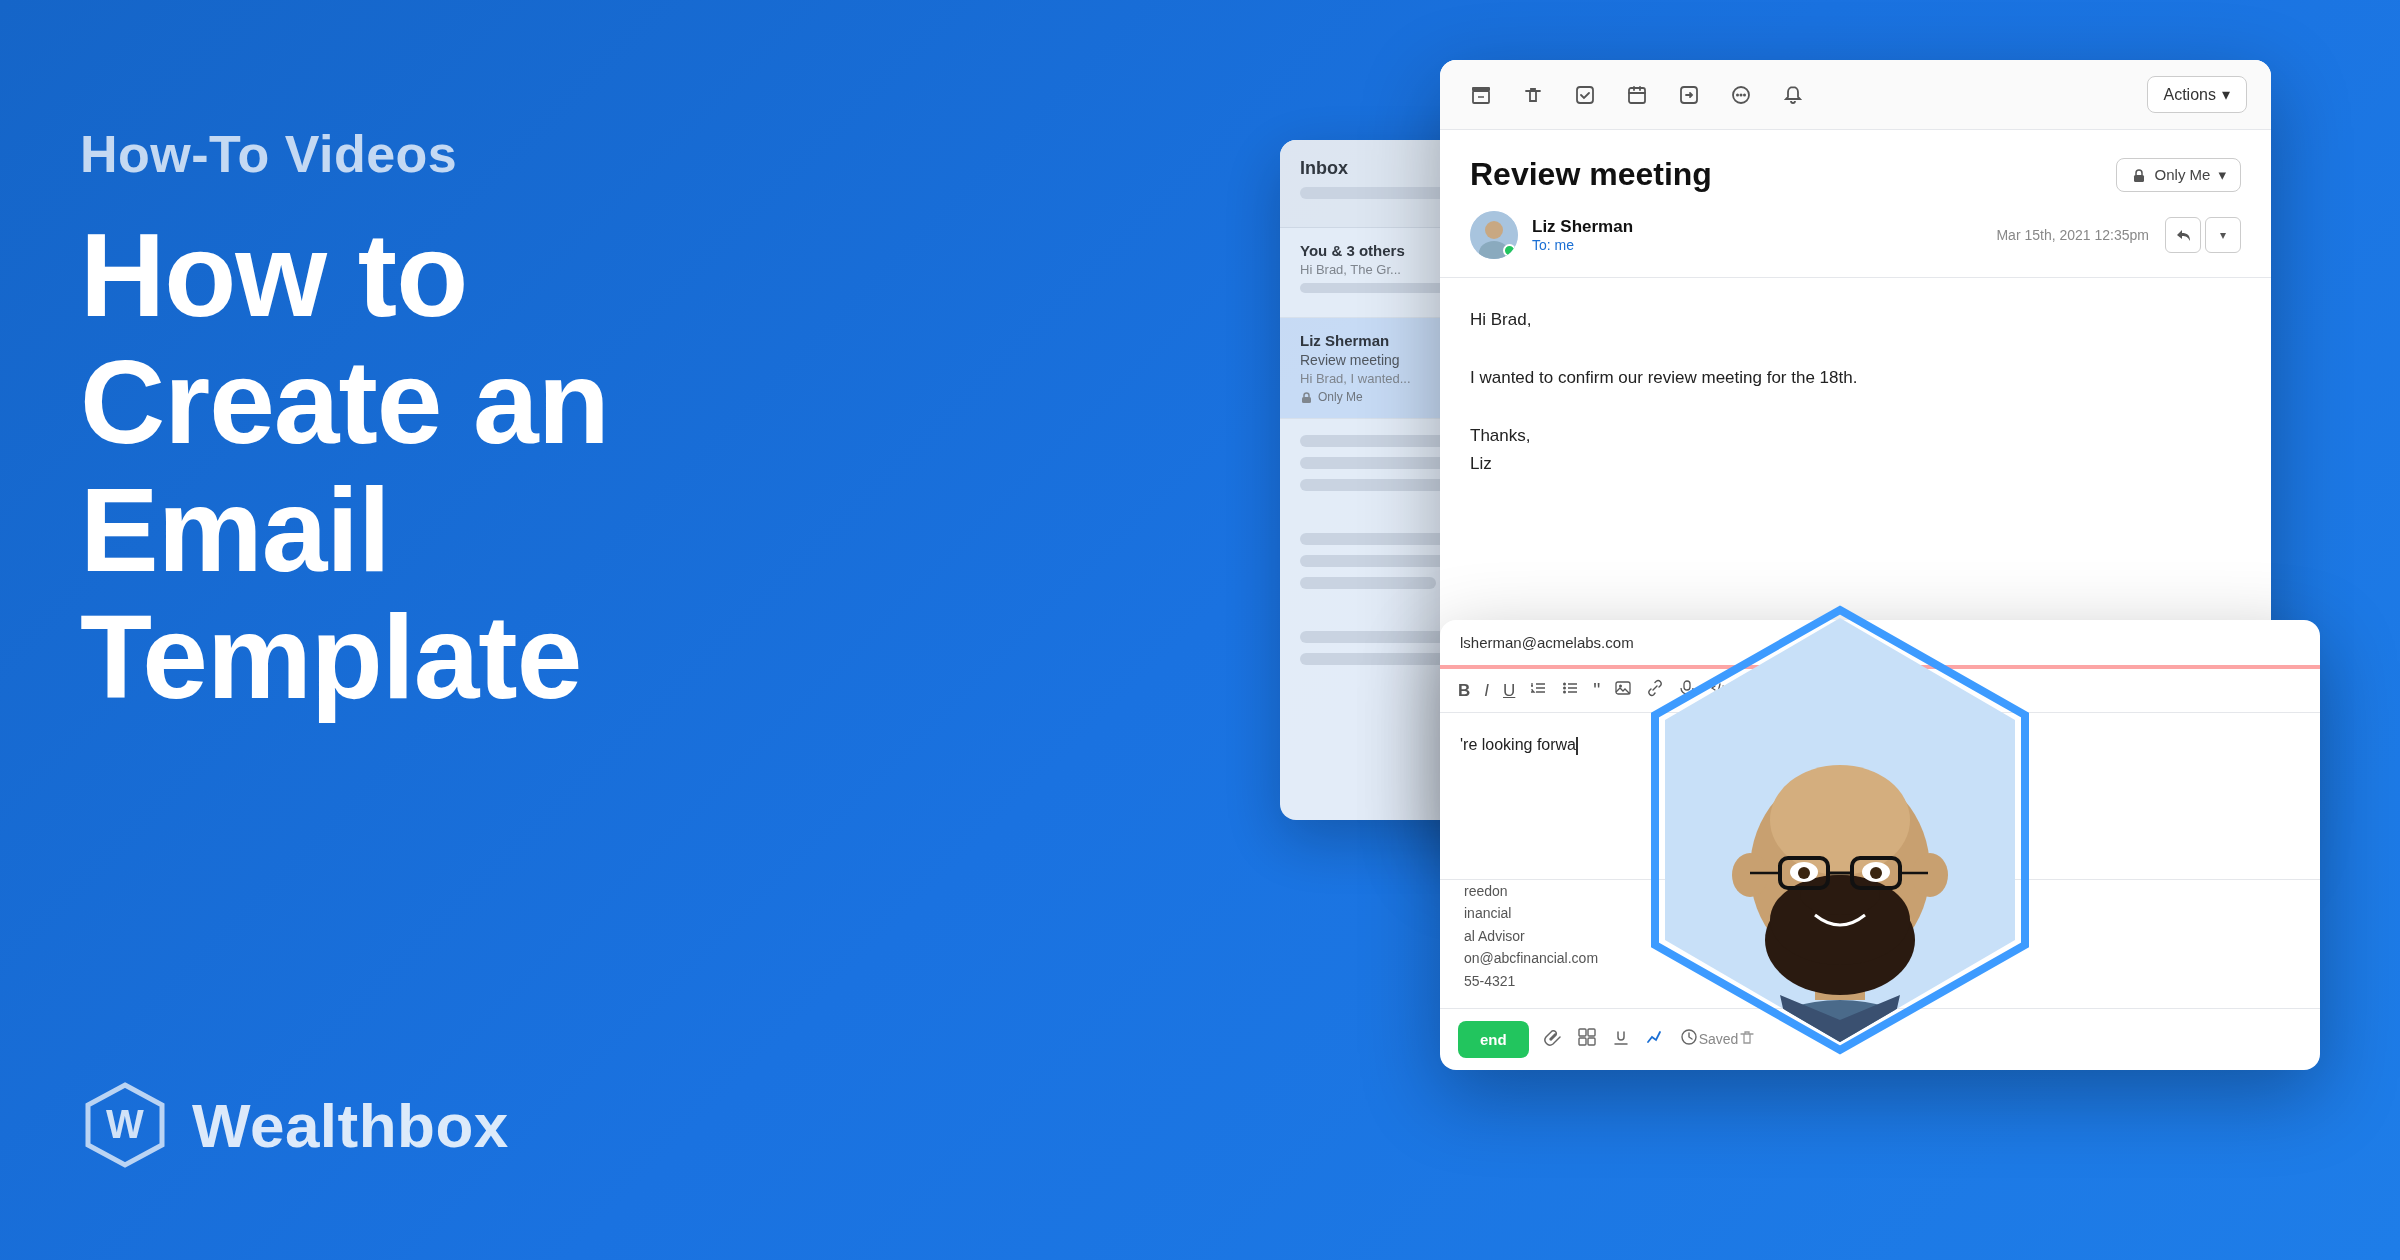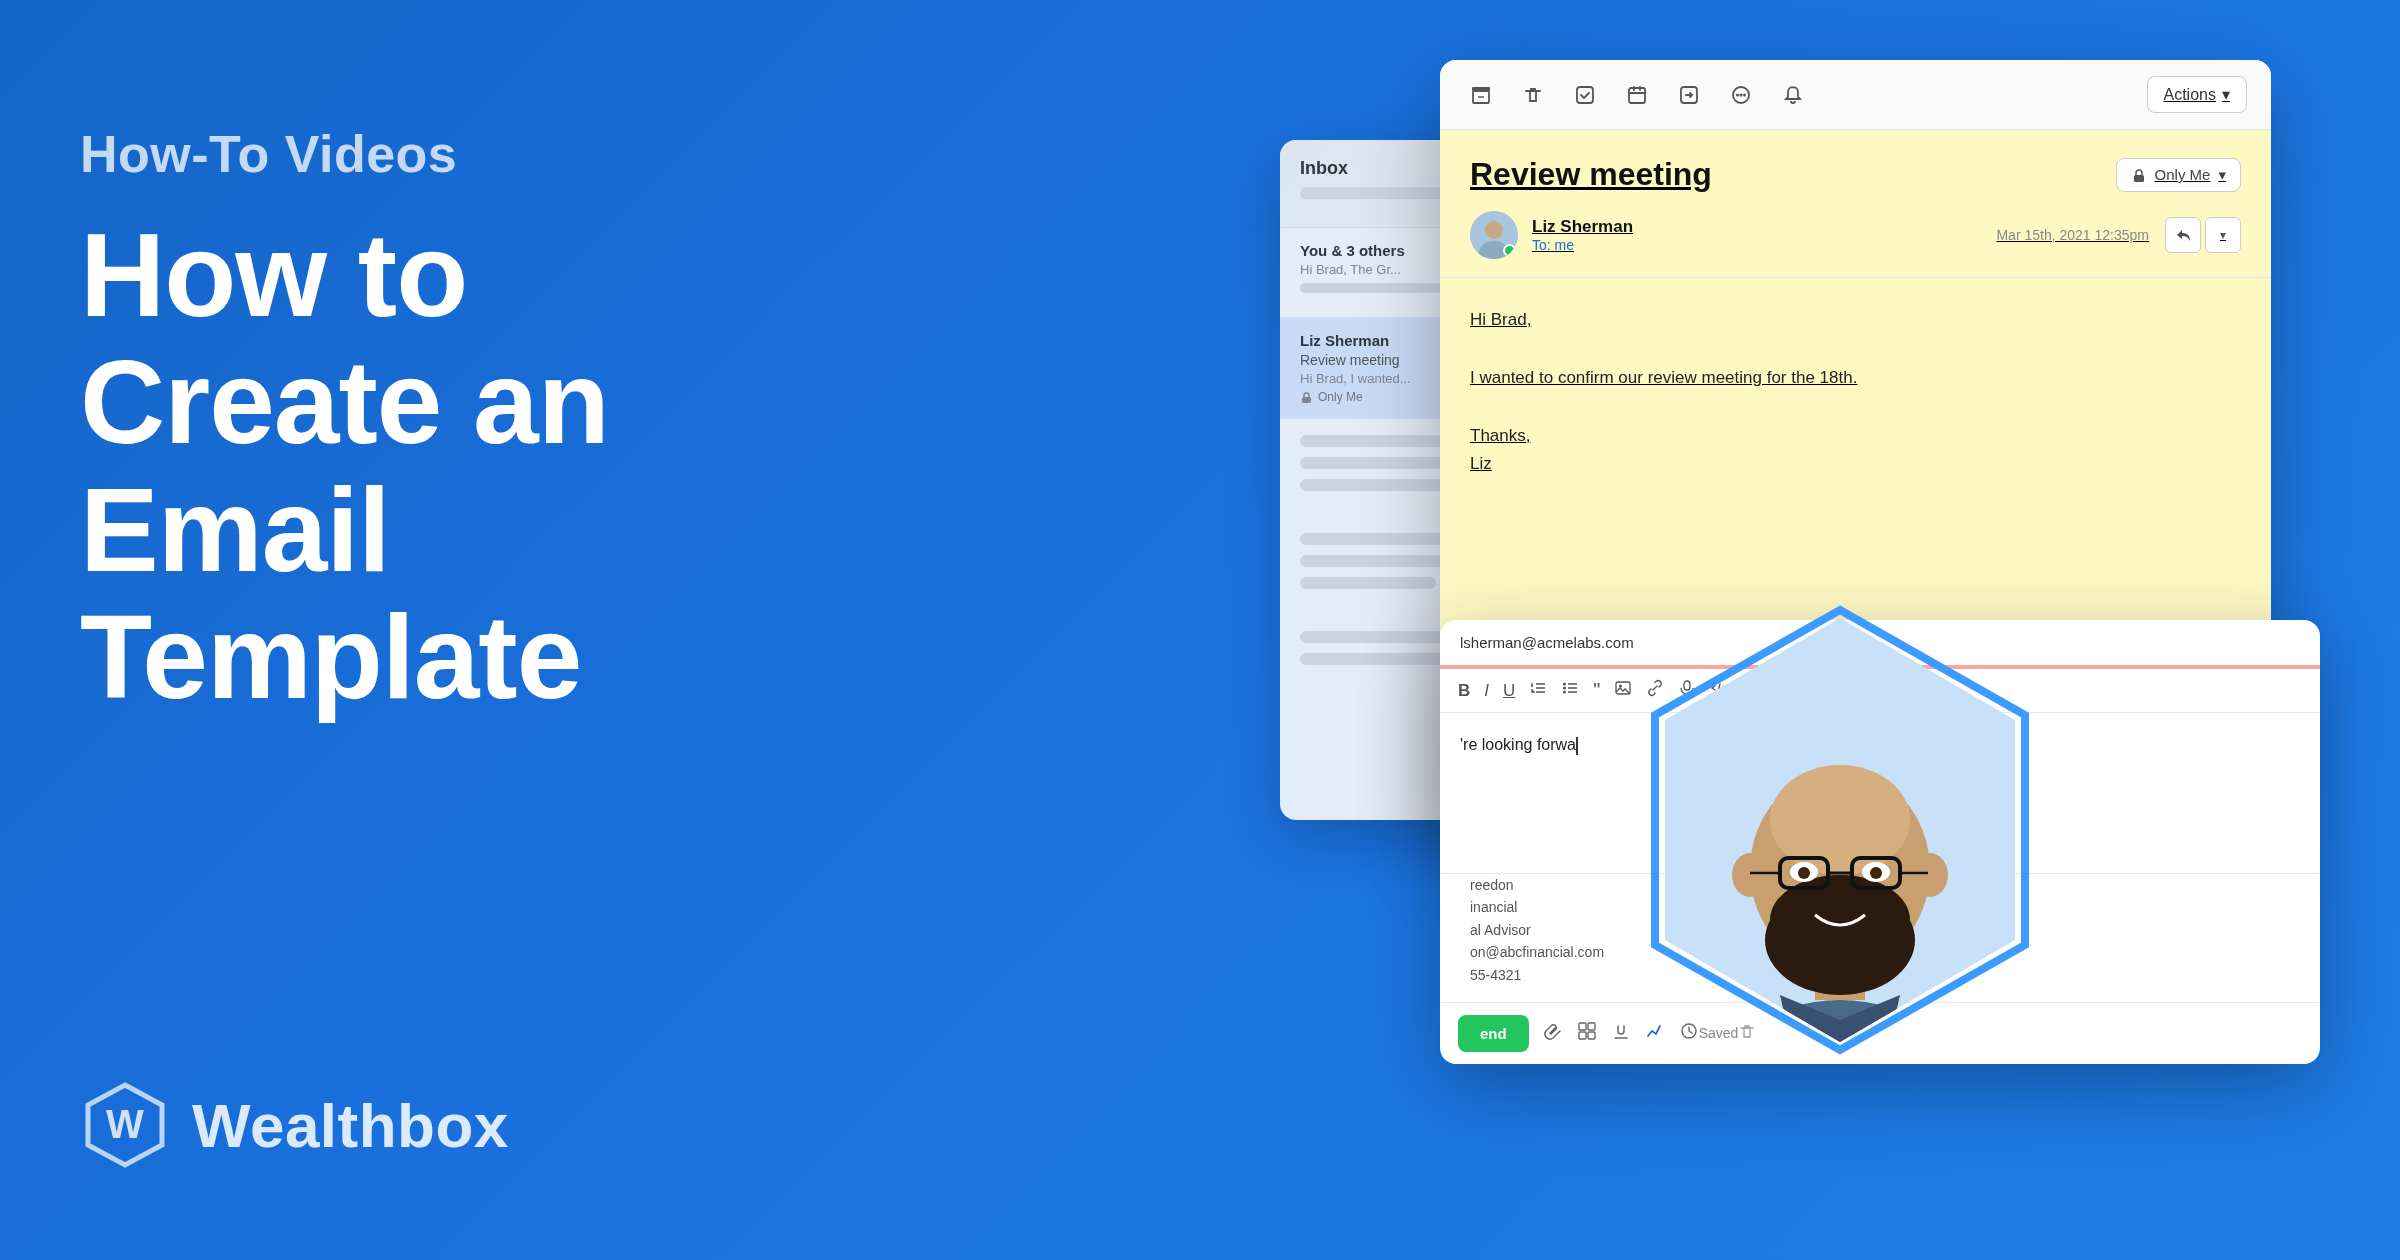--- a/index.html
+++ b/index.html
@@ -158,25 +158,24 @@
     .ph-line.long { width: 95%; }
     .ph-line.xshort { width: 40%; }
 
     
     .main-panel {
       position: absolute;
       left: 160px;
       top: 0;
       width: 831px;
       height: 780px;
-      background: #fef9c3;
+      background: #ffffff;
       border-radius: 16px;
       box-shadow: 0 25px 80px rgba(0,0,0,0.3);
       overflow: hidden;
-      text-decoration: underline;
     }
 
     
     .panel-toolbar {
       display: flex;
       align-items: center;
       padding: 0 24px;
       height: 70px;
       border-bottom: 1px solid #e5e7eb;
       background: #fafafa;
@@ -381,25 +380,26 @@
       background: #333;
       vertical-align: middle;
       animation: blink 1s step-end infinite;
     }
 
     @keyframes blink {
       50% { opacity: 0; }
     }
 
     .compose-signature {
-      padding: 0 30px 16px;
+      padding: 0 24px 16px;
       font-size: 14px;
       color: #555;
       line-height: 1.6;
       border-top: 1px solid #e5e7eb;
+      margin-top: 6px;
     }
 
     .compose-footer {
       display: flex;
       align-items: center;
       justify-content: flex-start;
       padding: 12px 18px;
       border-top: 1px solid #e5e7eb;
     }
 

